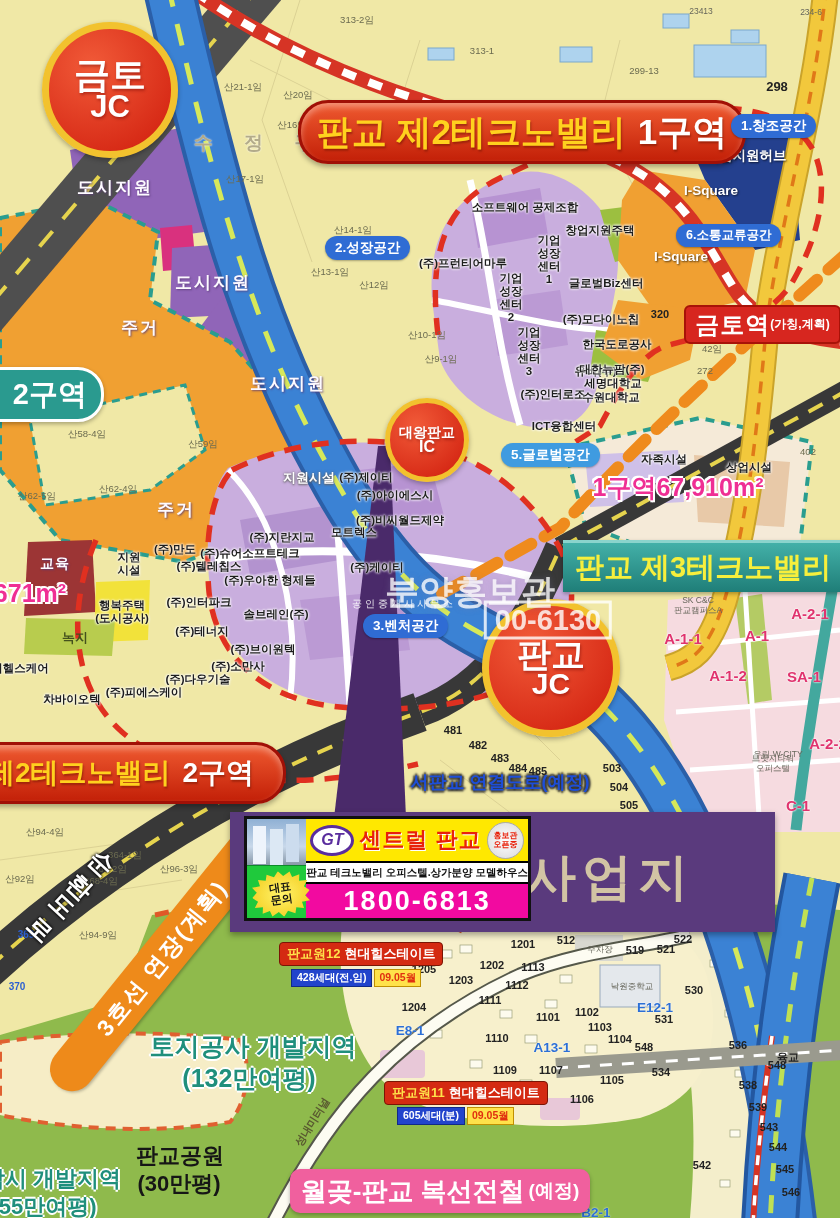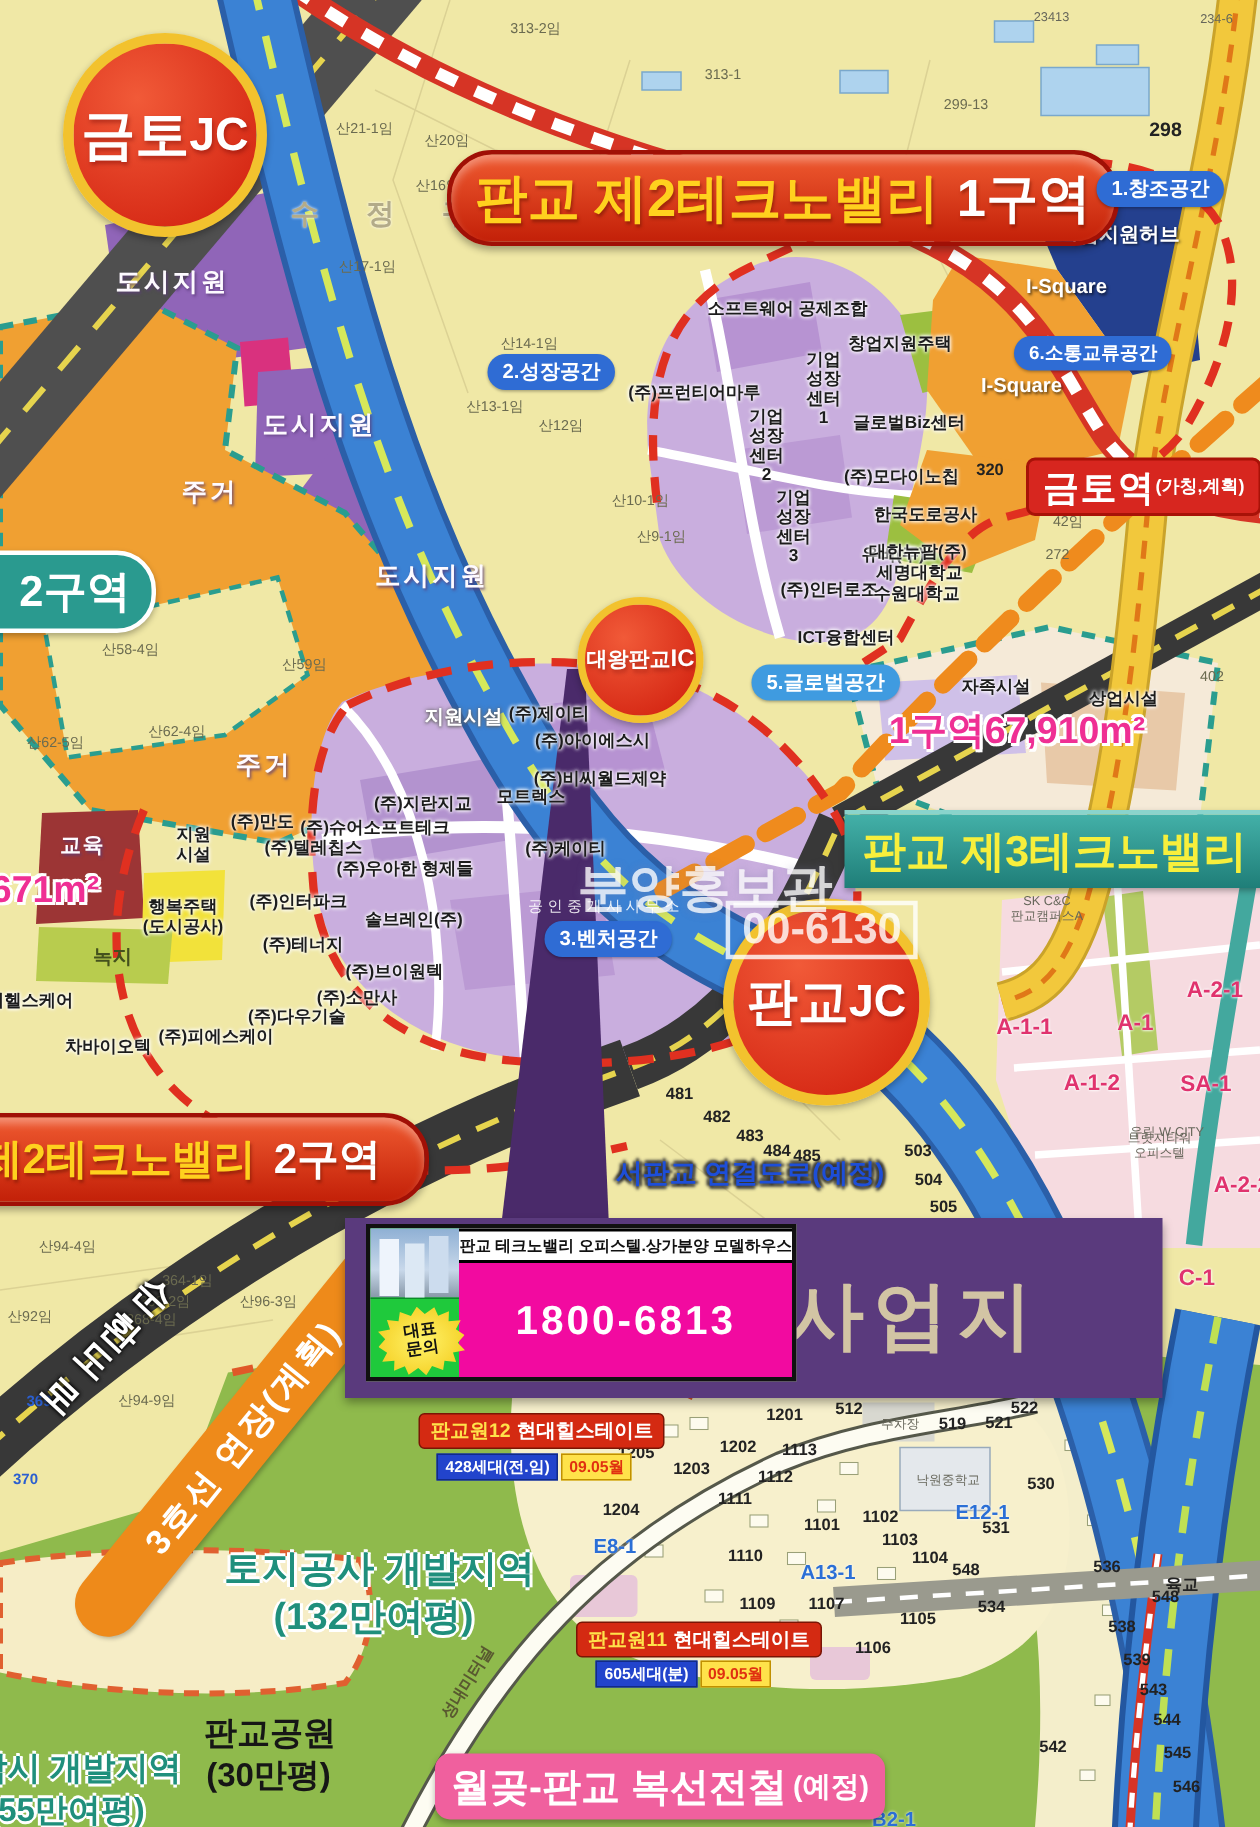--- a/index.html
+++ b/index.html
@@ -16,34 +16,34 @@
   .ar{font-size:17px;font-weight:bold;color:#fdfaff;letter-spacing:2px;
       text-shadow:1px 1px 2px rgba(90,60,120,.85);}
   .ar-sm{font-size:14px;letter-spacing:1px;}
   .ar-g{font-size:13px;font-weight:bold;color:#44511d;}
   .gu{font-size:19px;font-weight:bold;color:#b3ab89;letter-spacing:13px;text-shadow:0 0 2px #fff;}
   .pc{font-size:9.5px;color:#6b6b50;}
   .pc-t{font-size:8.5px;color:#66665a;}
   .pc-b{font-size:10px;font-weight:bold;color:#2b5fd0;}
   .pc-k{font-size:11px;font-weight:bold;color:#222;}
   .big298{font-size:13px;}
-  .zone-pink{font-size:15px;font-weight:bold;color:#e0336e;text-shadow:0 0 2px #fff,0 0 2px #fff;margin-top:47px;}
+  .zone-pink{font-size:15px;font-weight:bold;color:#e0336e;text-shadow:0 0 2px #fff,0 0 2px #fff;}
   .blue-big{font-size:13.5px;font-weight:bold;color:#2b6fd6;text-shadow:0 0 2px #fff;}
   .pink-big{font-size:25px;font-weight:bold;color:#ef2f94;
       text-shadow:-2px 0 #fff,2px 0 #fff,0 -2px #fff,0 2px #fff,2px 2px #fff,-2px -2px #fff;}
   .road-w{font-size:18px;font-weight:bold;color:#1d4ed8;
       text-shadow:-2px 0 2px #333,2px 0 2px #333,0 -2px 2px #333,0 2px 2px #333;}
   .tunnel{font-size:11px;font-weight:bold;color:#595930;}
   .teal-big{font-size:25px;font-weight:bold;color:#1f8f7c;
       text-shadow:-2px 0 #fff,2px 0 #fff,0 -2px #fff,0 2px #fff;}
   .teal-sm{font-size:22px;}
   .black-big{font-size:22px;font-weight:bold;color:#161616;}
   
   .jc{position:absolute;border-radius:50%;background:radial-gradient(circle at 35% 30%,#f15a38,#cf1c0c);
-      border:7px solid #f2c22e;color:#fff;display:flex;align-items:center;
+      border:7px solid #f2c22e;color:#fff;display:flex;flex-direction:column;align-items:center;
       justify-content:center;font-weight:bold;line-height:.95;z-index:10;
       text-shadow:1px 2px 3px rgba(100,0,0,.4);box-shadow:0 2px 5px rgba(0,0,0,.3);}
   .rbanner{position:absolute;border-radius:30px;background:linear-gradient(#ef5a30,#c32008);
       border:3px solid #a01006;display:flex;align-items:center;justify-content:center;gap:12px;
       font-weight:bold;white-space:nowrap;z-index:10;
       box-shadow:inset 0 4px 6px rgba(255,255,255,.35),0 3px 5px rgba(0,0,0,.3);}
   .rbanner .y{color:#ffd11e;text-shadow:1px 2px 2px rgba(110,20,0,.5);}
   .rbanner .w{color:#fff;text-shadow:1px 2px 2px rgba(110,20,0,.5);}
   .tealbanner{position:absolute;left:563px;top:540px;width:290px;height:49px;
       background:linear-gradient(#43b0a8,#1f7e78);border-top:3px solid #8ad4cc;display:flex;
@@ -451,20 +451,28 @@
 
   <div class="ad">
     <div class="ad-left">
       <div class="ad-photo"></div>
       <div class="starburst">
         <span>대표</span>
         <span>문의</span>
       </div>
     </div>
     <div class="ad-main">
+      <div class="ad-row1">
+        <span class="gt">GT</span>
+        <span class="brand">센트럴 판교</span>
+        <span class="ribbon">
+          <span>홍보관</span>
+          <span>오픈중</span>
+        </span>
+      </div>
       <div class="ad-row2">판교 테크노밸리 오피스텔.상가분양 모델하우스</div>
       <div class="ad-row3">1800-6813</div>
     </div>
   </div>
 
   <div class="rbanner" style="left:298px;top:100px;width:442px;height:58px;font-size:35px;">
     <span class="y">판교 제2테크노밸리</span>
     <span class="w">1구역</span>
   </div>
   <div class="rbanner" style="left:-45px;top:742px;width:325px;height:56px;font-size:28px;">

